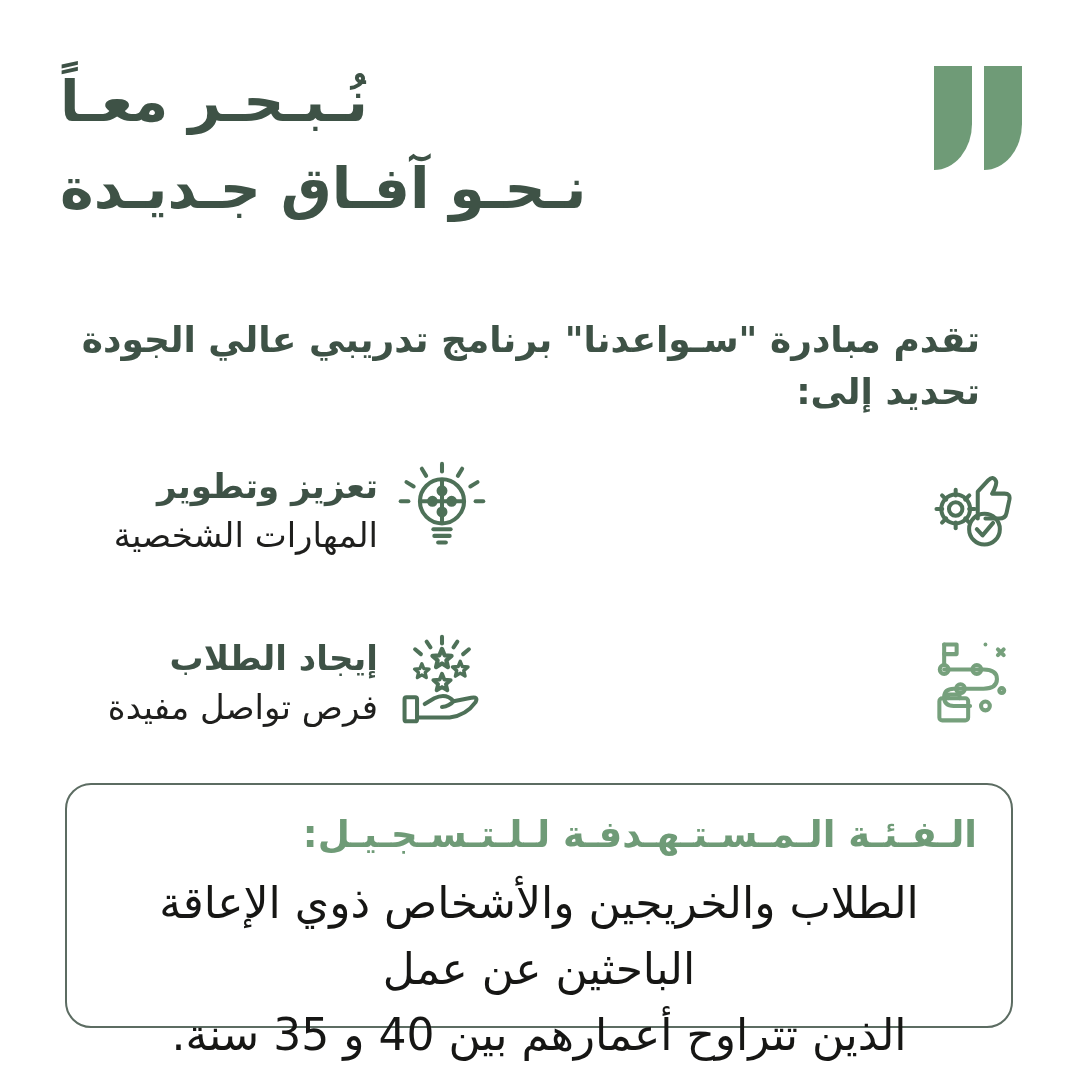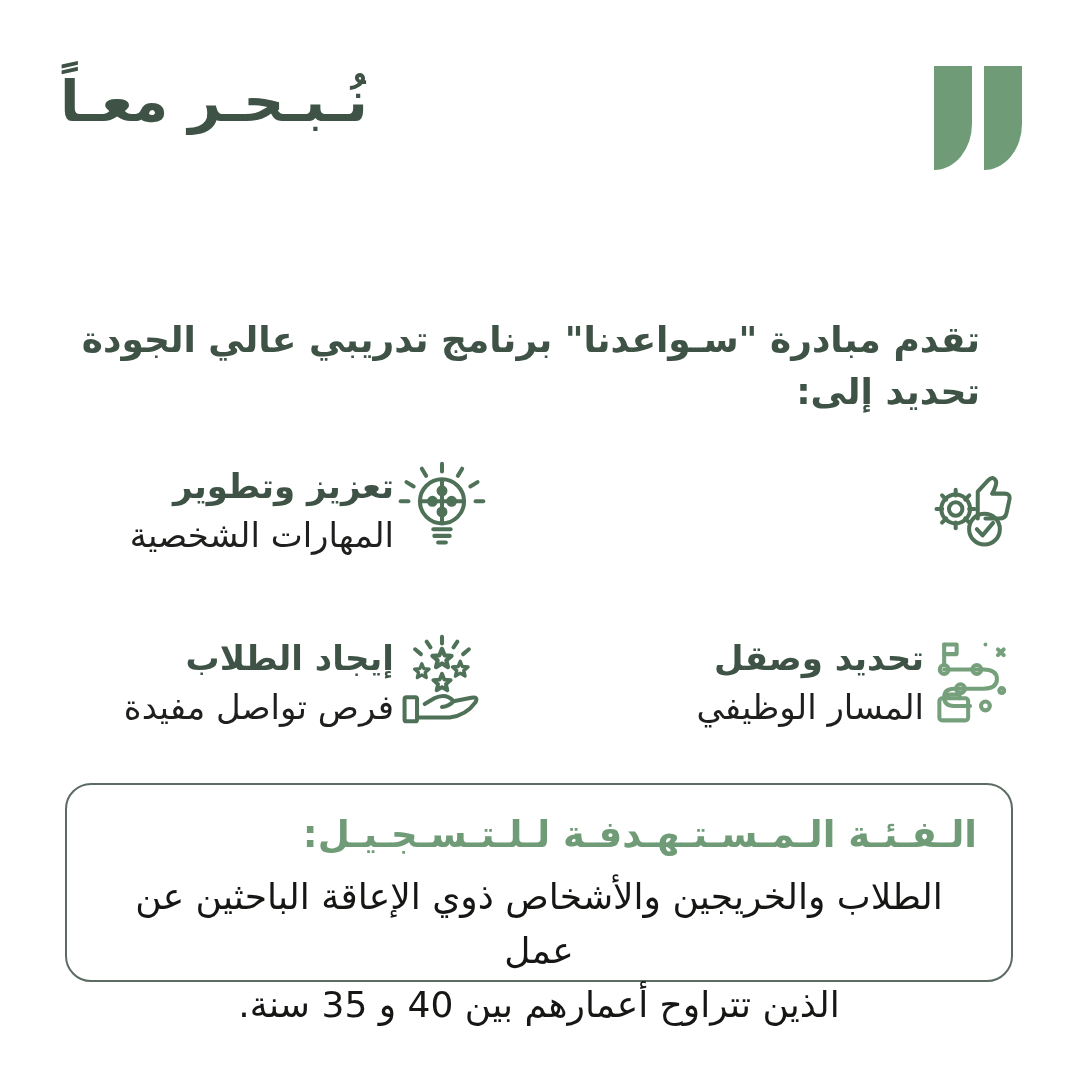--- a/index.html
+++ b/index.html
@@ -28,54 +28,55 @@
     position:absolute;top:314px;right:100px;left:60px;
     text-align:right;color:#3e5246;font-weight:bold;
     font-size:36px;line-height:1.45;
   }
   
   .features{
     position:absolute;top:456px;right:60px;width:960px;
     display:grid;grid-template-columns:430px 430px;justify-content:space-between;
     row-gap:66px;
   }
-  .feature{display:flex;align-items:flex-start;}
+  .feature{display:flex;gap:16px;align-items:flex-start;}
   .feature .icon-box{width:96px;height:106px;flex:none;}
   .feature .icon-box svg{width:100%;height:100%;}
   .feature .txt{
     padding-top:6px;font-size:34px;line-height:1.45;color:#1f1f1d;text-align:right;
   }
   .feature .b{color:#3e5246;font-weight:bold;}
   .feature .rest:not(:empty){margin-right:0.28em;}
   
   .target-box{
-    position:absolute;top:783px;left:65px;width:948px;height:199px;
+    position:absolute;top:783px;left:65px;width:948px;height:245px;
     box-sizing:border-box;border:2px solid #5c6c62;border-radius:26px;
     padding:28px 34px 0 34px;background:#ffffff;
   }
   .target-title{
     font-size:37px;font-weight:bold;color:#6f9b77;text-align:right;
   }
   .target-body{
-    margin-top:14px;font-size:36px;color:#161614;text-align:center;line-height:1.5;
+    margin-top:14px;font-size:44px;color:#161614;text-align:center;line-height:1.5;
   }
   svg .st{stroke:#4e7158;fill:none;stroke-width:4.2;stroke-linecap:round;stroke-linejoin:round;}
   svg .stl{stroke:#76a07c;fill:none;stroke-width:4.2;stroke-linecap:round;stroke-linejoin:round;}
   svg .dotl{fill:#76a07c;stroke:none;}
 </style>
 </head>
 <body>
 
 <div class="quote-icon">
   <div class="quote-bar"></div>
   <div class="quote-bar"></div>
 </div>
 
 <div class="headline">
   <div>نُـبـحـر معـاً</div>
+  <div>نـحـو آفـاق جـديـدة</div>
 </div>
 
 <div class="intro">
   <div>تقدم مبادرة "سـواعدنا" برنامج تدريبي عالي الجودة</div>
   <div>تحديد إلى:</div>
 </div>
 
 <div class="features">
 
   <div class="feature">
@@ -140,24 +141,20 @@
         <circle class="stl" cx="55" cy="38" r="4.6" fill="#ffffff"></circle>
         <circle class="stl" cx="38" cy="58" r="4.6" fill="#ffffff"></circle>
         <circle class="stl" cx="64" cy="76" r="4.6" fill="#ffffff"></circle>
         <rect class="stl" x="16" y="68" width="30" height="23" rx="3" fill="#ffffff"></rect>
         <path class="stl" d="M25 68 v-4 h12 v4"></path>
         <path class="stl" d="M77 17 l6 6 M83 17 l-6 6"></path>
         <circle class="dotl" cx="64" cy="12" r="2"></circle>
         <circle class="stl" cx="81" cy="60" r="2.6"></circle>
       </svg>
     </div>
-    <div class="txt">
-      <div><span class="b">تحديد وصقل</span><span class="rest"></span></div>
-      <div>المسار الوظيفي</div>
-    </div>
   </div>
 
   <div class="feature">
     <div class="icon-box">
       <svg viewBox="0 0 100 100">
         <defs>
           <path id="star" d="M0 -10 L2.6 -3.6 L9.5 -3.1 L4.3 1.4 L5.9 8.1 L0 4.5 L-5.9 8.1 L-4.3 1.4 L-9.5 -3.1 L-2.6 -3.6 Z"></path>
         </defs>
         <use href="#star" class="st" transform="translate(50,27) scale(1.05)"></use>
         <use href="#star" class="st" transform="translate(29,40) scale(0.8)"></use>

